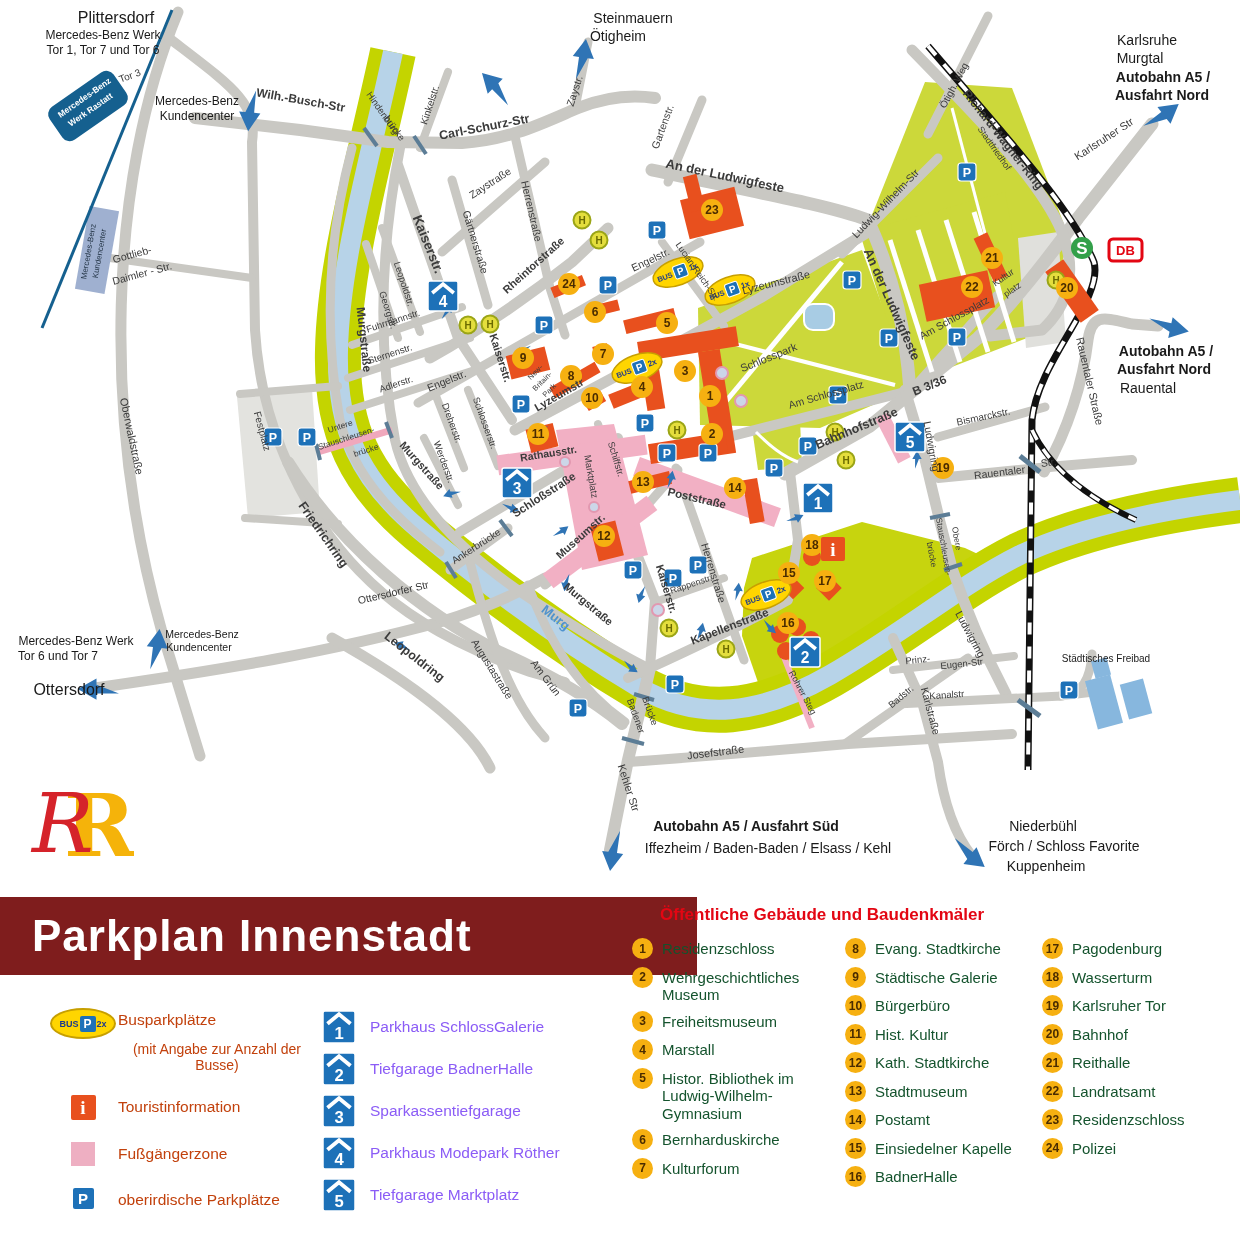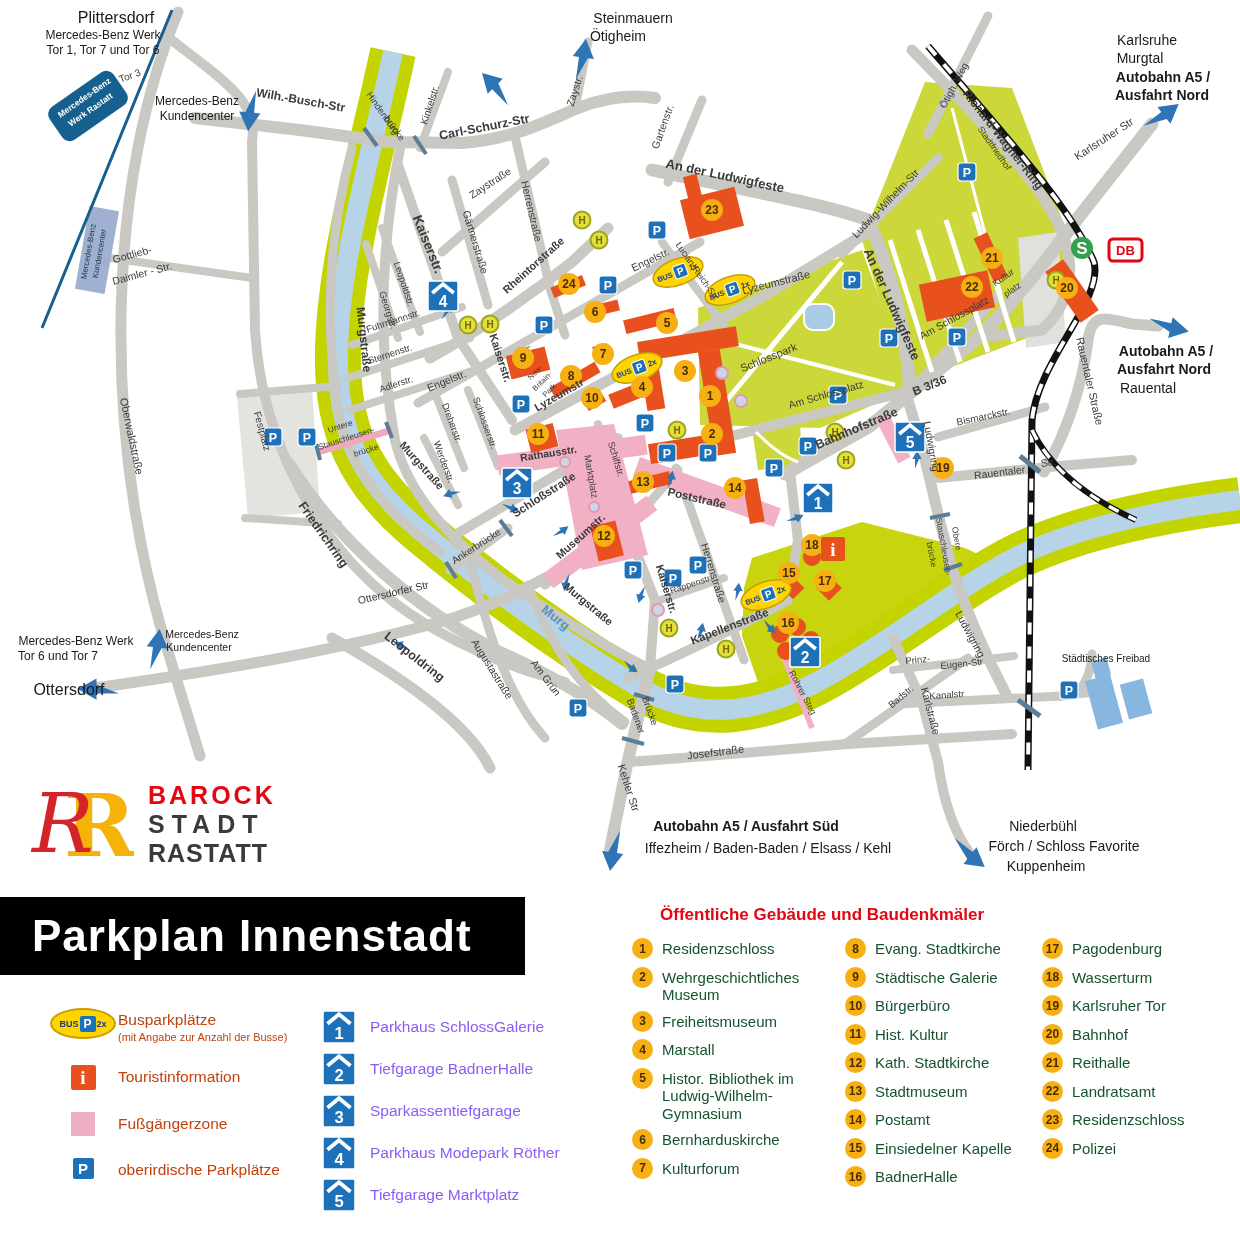--- a/index.html
+++ b/index.html
@@ -7,29 +7,29 @@
        font-family:"Liberation Sans",sans-serif;color:#222;}
   #map-frame{position:absolute;left:0;top:0;width:1240px;height:890px;}
   svg{font-family:"Liberation Sans",sans-serif;}
   
   #brand{position:absolute;left:30px;top:778px;display:flex;align-items:center;gap:14px;}
   #brand .lines div{font-weight:bold;font-size:25px;line-height:1.16;color:#3a3a3a;}
   #brand .lines .l1{color:#e30613;letter-spacing:3px;}
   #brand .lines .l2{letter-spacing:7px;}
   #brand .lines .l3{letter-spacing:1px;}
   
-  #banner{position:absolute;left:0;top:897px;width:525px;height:78px;background:#000000;
+  #banner{position:absolute;left:0;top:897px;width:697px;height:78px;background:#7f1d1d;
           display:flex;align-items:center;}
   #banner h1{margin:0 0 0 32px;color:#fff;font-size:44px;font-weight:bold;letter-spacing:1px;}
   
   #legend-left{position:absolute;left:48px;top:1008px;width:268px;}
   .lrow{display:flex;align-items:flex-start;margin-bottom:22px;}
   .lrow .ic{width:70px;display:flex;justify-content:center;flex:0 0 70px;}
   .lrow .lt{font-size:15.5px;color:#c2410c;padding-top:3px;}
-  .lrow .lt .sub{font-size:11px;display:block;margin-top:2px;text-align:center;}
+  .lrow .lt .sub{font-size:14px;display:block;margin-top:12px;text-align:center;}
   .bus-oval{width:66px;height:31px;border-radius:50%;background:#ffd500;border:2px solid #c79f00;
             display:flex;align-items:center;justify-content:center;gap:1px;box-sizing:border-box;}
   .bus-oval .bus{font-size:9px;font-weight:bold;color:#1d3a8c;}
   .p-sq{width:16px;height:16px;background:#1d71b8;color:#fff;font-weight:bold;font-size:12px;
         display:flex;align-items:center;justify-content:center;border-radius:2px;flex:0 0 auto;}
   .bus-oval .cnt{font-size:9px;font-weight:bold;color:#1d3a8c;}
   .i-sq{width:25px;height:25px;background:#e8501e;color:#fff;border-radius:2px;
         display:flex;align-items:center;justify-content:center;
         font-family:"Liberation Serif",serif;font-weight:bold;font-size:19px;}
   .pink-sq{width:24px;height:24px;background:#eeafc2;}
@@ -664,25 +664,20 @@
         <text x="1106" y="662" font-size="10" text-anchor="middle" fill="#1a1a1a" font-weight="400">Städtisches Freibad</text>
       </g>
 </svg>
 </div>
 
 <div id="brand">
   <svg width="104" height="92">
     <text x="34" y="78" font-size="86" font-weight="bold" fill="#f5b30a" font-family="DejaVu Serif, serif">R</text>
     <text x="2" y="74" font-size="82" font-style="italic" fill="#d5232a" font-family="DejaVu Serif, serif">R</text>
   </svg>
-  <div class="lines">
-    <div class="l1">BAROCK</div>
-    <div class="l2">STADT</div>
-    <div class="l3">RASTATT</div>
-  </div>
 </div>
 
 <div id="banner">
   <h1>Parkplan Innenstadt</h1>
 </div>
 
 <div id="legend-left">
   <div class="lrow">
     <span class="ic">
       <span class="bus-oval">

